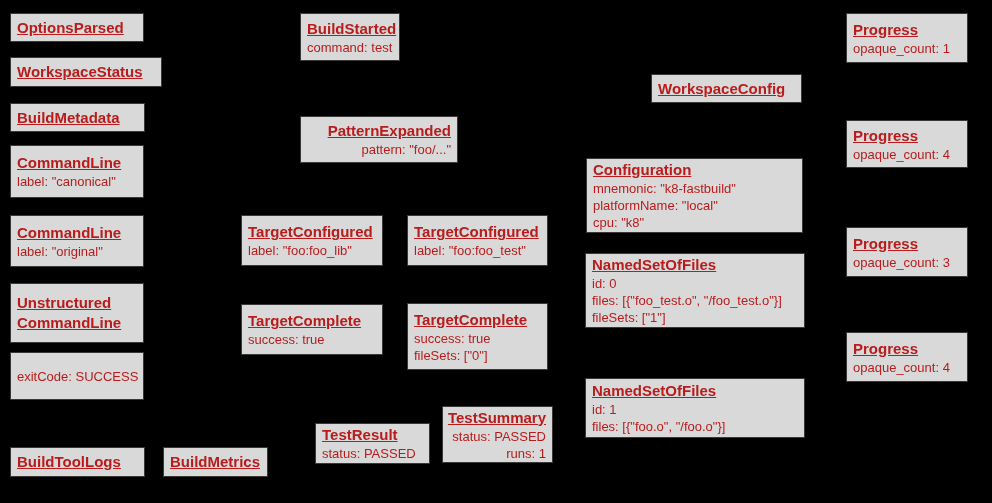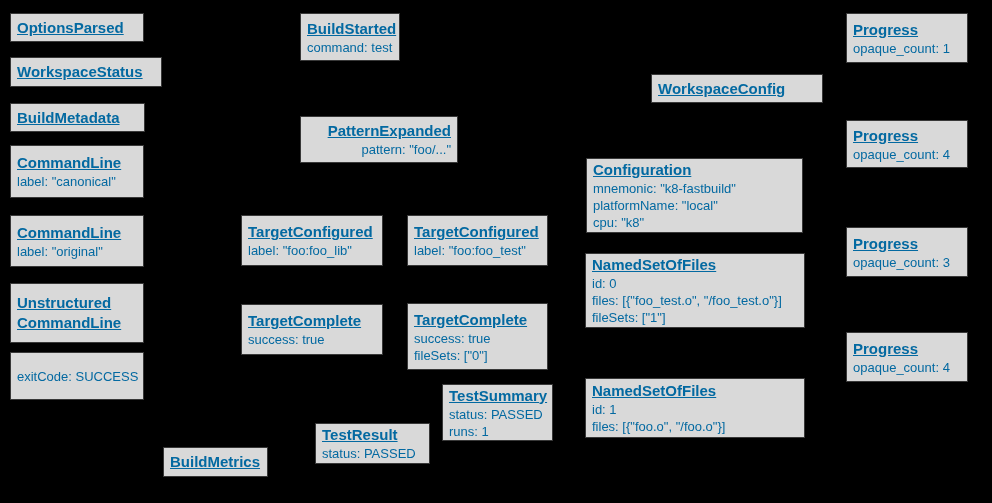--- a/index.html
+++ b/index.html
@@ -18,21 +18,21 @@
   .box {
     position: absolute;
     box-sizing: border-box;
     background: #d9d9d9;
     border: 1px solid #383838;
     padding: 2px 6px;
     display: flex;
     flex-direction: column;
     justify-content: center;
     overflow: hidden;
-    color: #0369a1;
+    color: #b91c1c;
   }
   .box-title {
     font-size: 15px;
     line-height: 20px;
     font-weight: bold;
     text-decoration: underline;
     white-space: nowrap;
   }
   .box-field {
     font-size: 13px;
@@ -69,20 +69,23 @@
 
   <div class="box" style="left:10px;top:283px;width:134px;height:60px;">
     <div class="box-title">Unstructured</div>
     <div class="box-title">CommandLine</div>
   </div>
 
   <div class="box" style="left:10px;top:352px;width:134px;height:48px;">
     <div class="box-field">exitCode: SUCCESS</div>
   </div>
 
+  <div class="box" style="left:10px;top:447px;width:135px;height:30px;">
+    <div class="box-title">BuildToolLogs</div>
+  </div>
 
   <div class="box" style="left:163px;top:447px;width:105px;height:30px;">
     <div class="box-title">BuildMetrics</div>
   </div>
 
   <div class="box" style="left:300px;top:13px;width:100px;height:48px;">
     <div class="box-title">BuildStarted</div>
     <div class="box-field">command: test</div>
   </div>
 
@@ -110,27 +113,27 @@
     <div class="box-title">TargetConfigured</div>
     <div class="box-field">label: "foo:foo_test"</div>
   </div>
 
   <div class="box" style="left:407px;top:303px;width:141px;height:67px;">
     <div class="box-title">TargetComplete</div>
     <div class="box-field">success: true</div>
     <div class="box-field">fileSets: ["0"]</div>
   </div>
 
-  <div class="box" style="left:442px;top:384px;width:111px;height:57px;">
+  <div class="box" style="left:442px;top:406px;width:111px;height:57px;align-items:flex-end;">
     <div class="box-title">TestSummary</div>
     <div class="box-field">status: PASSED</div>
     <div class="box-field">runs: 1</div>
   </div>
 
-  <div class="box" style="left:651px;top:74px;width:172px;height:29px;">
+  <div class="box" style="left:651px;top:74px;width:151px;height:29px;">
     <div class="box-title">WorkspaceConfig</div>
   </div>
 
   <div class="box" style="left:586px;top:158px;width:217px;height:75px;">
     <div class="box-title">Configuration</div>
     <div class="box-field">mnemonic: "k8-fastbuild"</div>
     <div class="box-field">platformName: "local"</div>
     <div class="box-field">cpu: "k8"</div>
   </div>
 

